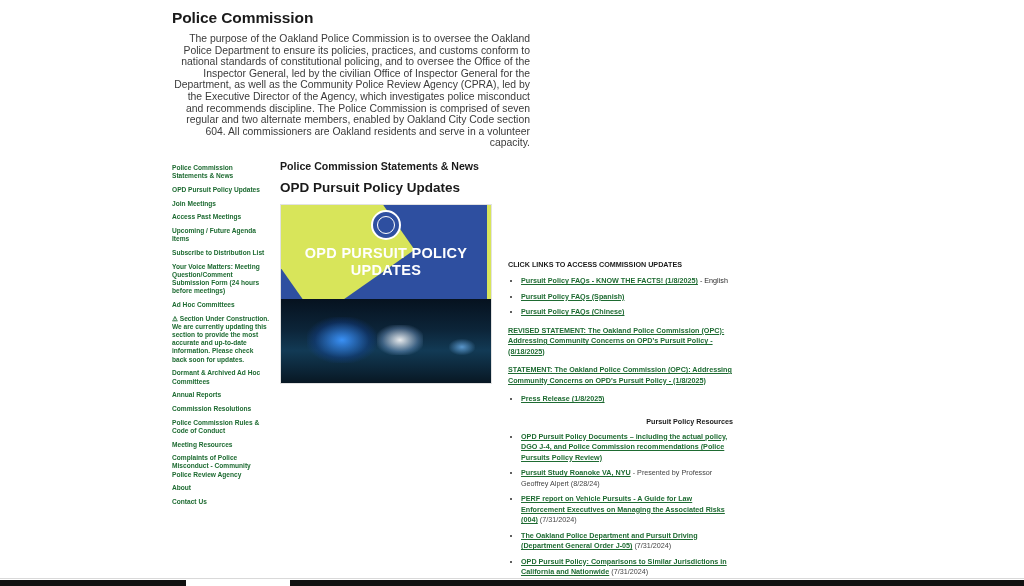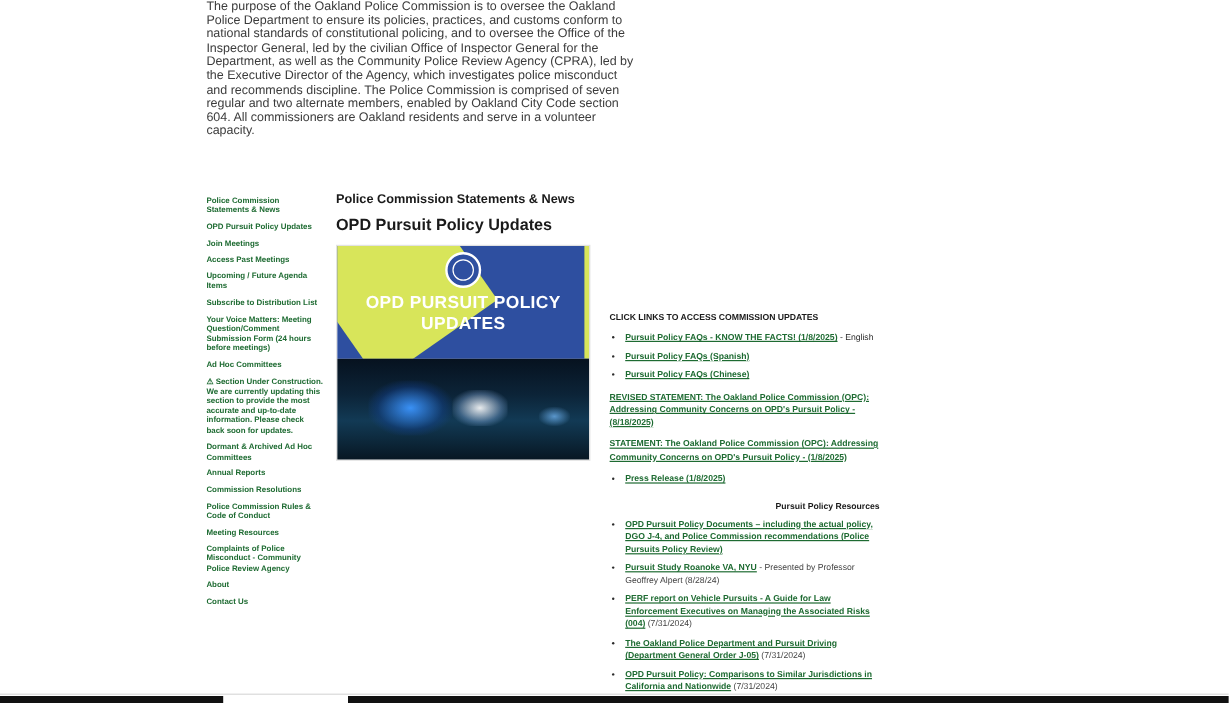--- a/index.html
+++ b/index.html
@@ -25,21 +25,21 @@
     color: #1a1a1a;
     margin: 9px 0 6px 0;
     letter-spacing: -0.1px;
   }
   p.intro {
     font-size: 10.4px;
     line-height: 11.6px;
     color: #3b3b3b;
     margin: 0;
     width: 358px;
-    text-align: left;
+    text-align: right;
   }
   .staff-btn {
     display: inline-block;
     margin-top: 15px;
     background: #1e6b32;
     color: #ffffff;
     font-size: 8px;
     font-weight: bold;
     padding: 9px 14px;
     border: none;
@@ -259,20 +259,21 @@
     height: 6px;
     background: #111;
   }
 </style>
 </head>
 <body>
 
 <div class="page">
 
   <div class="content">
+    <h1 class="title">Police Commission</h1>
     <p class="intro">The purpose of the Oakland Police Commission is to oversee the Oakland Police Department to ensure its policies, practices, and customs conform to national standards of constitutional policing, and to oversee the Office of the Inspector General, led by the civilian Office of Inspector General for the Department, as well as the Community Police Review Agency (CPRA), led by the Executive Director of the Agency, which investigates police misconduct and recommends discipline. The Police Commission is comprised of seven regular and two alternate members, enabled by Oakland City Code section 604. All commissioners are Oakland residents and serve in a volunteer capacity.</p>
   </div>
 
   <div class="cols">
 
     <nav class="sidebar">
       <a class="side-link">Police Commission Statements &amp; News</a>
       <a class="side-link">OPD Pursuit Policy Updates</a>
       <a class="side-link">Join Meetings</a>
       <a class="side-link">Access Past Meetings</a>

